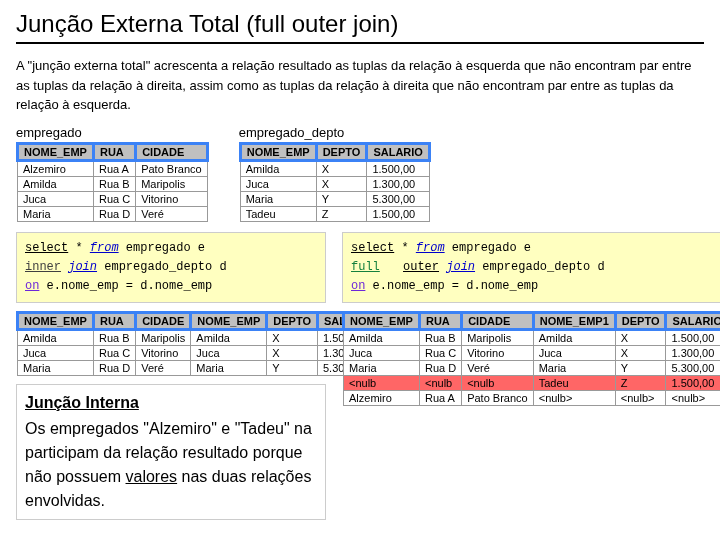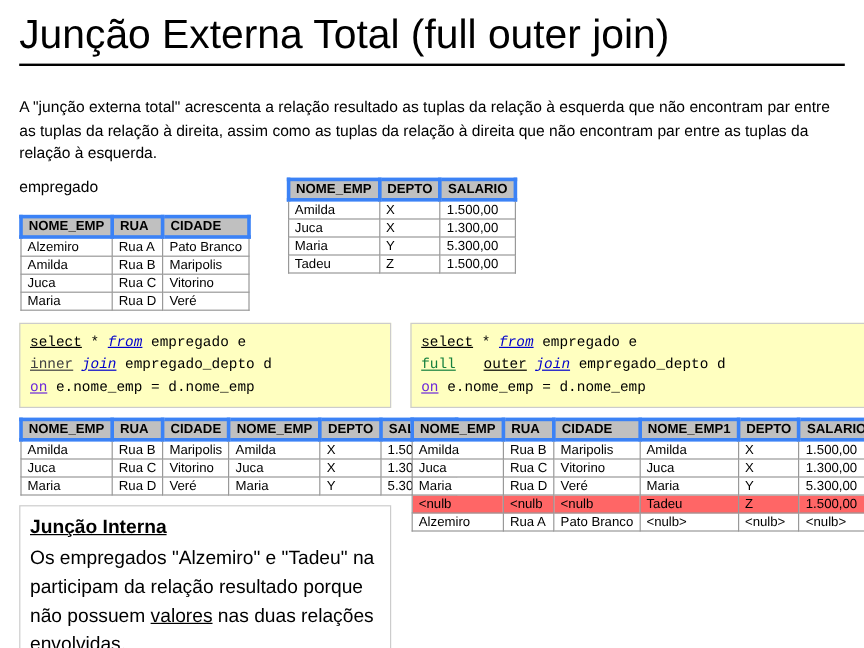--- a/index.html
+++ b/index.html
@@ -6,40 +6,40 @@
     body {
       font-family: Arial, sans-serif;
       font-size: 13px;
       background: #fff;
       width: 720px;
       min-height: 540px;
       padding: 10px 16px;
       color: #000;
     }
     h1 {
-      font-size: 34px;
+      font-size: 24px;
       font-weight: normal;
-      margin-bottom: 24px;
+      margin-bottom: 12px;
       border-bottom: 2px solid #000;
       padding-bottom: 4px;
     }
     .description {
       font-size: 13px;
       line-height: 1.5;
       margin-bottom: 10px;
     }
     .tables-row {
       display: flex;
       gap: 30px;
       margin-bottom: 10px;
       align-items: flex-start;
     }
     .table-label {
       font-size: 13px;
-      margin-bottom: 16px;
+      margin-bottom: 2px;
     }
     table {
       border-collapse: collapse;
       font-size: 11px;
     }
     table th {
       background: #c0c0c0;
       border: 3px solid #3b82f6;
       padding: 1px 5px;
       font-weight: bold;
@@ -146,20 +146,21 @@
           </tr>
           <tr>
             <td>Maria</td>
             <td>Rua D</td>
             <td>Veré</td>
           </tr>
         </tbody>
     </table>
   </div>
   <div>
+    <div class="table-label">empregado_depto</div>
     <table>
       <thead>
         <tr id="depto-header-row">
             <th>NOME_EMP</th>
             <th>DEPTO</th>
             <th>SALARIO</th>
           </tr>
       </thead>
       <tbody id="depto-body">
           <tr>

